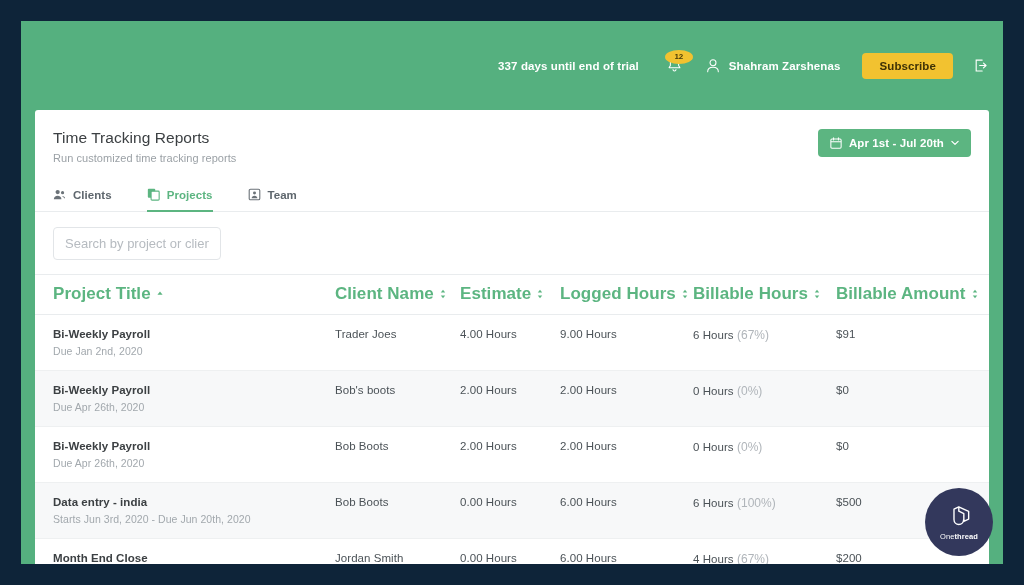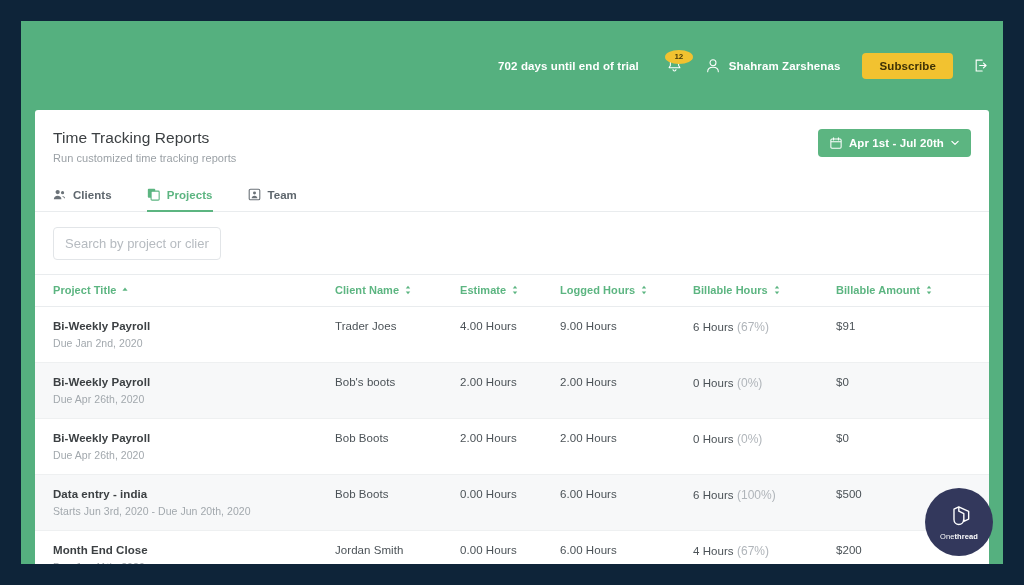--- a/index.html
+++ b/index.html
@@ -233,21 +233,21 @@
     cursor: pointer;
     background: #fff;
     letter-spacing: 0.05px;
   }
 
   
   table { width: 100%; border-collapse: collapse; }
 
   thead th {
     text-align: left;
-    font-size: 11px;
+    font-size: 17px;
     color: #5cb581;
     font-weight: bold;
     padding: 9px 0 10px 0;
     border-top: 1px solid #e9ecee;
     border-bottom: 1px solid #e9ecee;
     letter-spacing: 0.05px;
     white-space: nowrap;
     cursor: pointer;
   }
   thead th:first-child { padding-left: 18px; }
@@ -315,21 +315,21 @@
   }
   .ot-label b { font-weight: bold; }
 </style>
 </head>
 <body>
 
 <div class="app-canvas">
 
   <div class="topbar">
 
-    <span class="trial-text">702 days until end of trial</span>
+    <span class="trial-text">337 days until end of trial</span>
 
     <div class="bell-wrap">
       <svg width="15" height="17" viewBox="0 0 16 18" fill="none">
         <path d="M8 1.2a4.4 4.4 0 0 0-4.4 4.4v3.3L2.2 11.3h11.6l-1.4-2.4V5.6A4.4 4.4 0 0 0 8 1.2z" stroke="#ffffff" stroke-width="1.1" stroke-linejoin="round"></path>
         <path d="M6.4 13.2a1.6 1.6 0 0 0 3.2 0" stroke="#ffffff" stroke-width="1.1" stroke-linecap="round"></path>
       </svg>
       <span class="bell-badge">12</span>
     </div>
 
     <div class="user-wrap">

